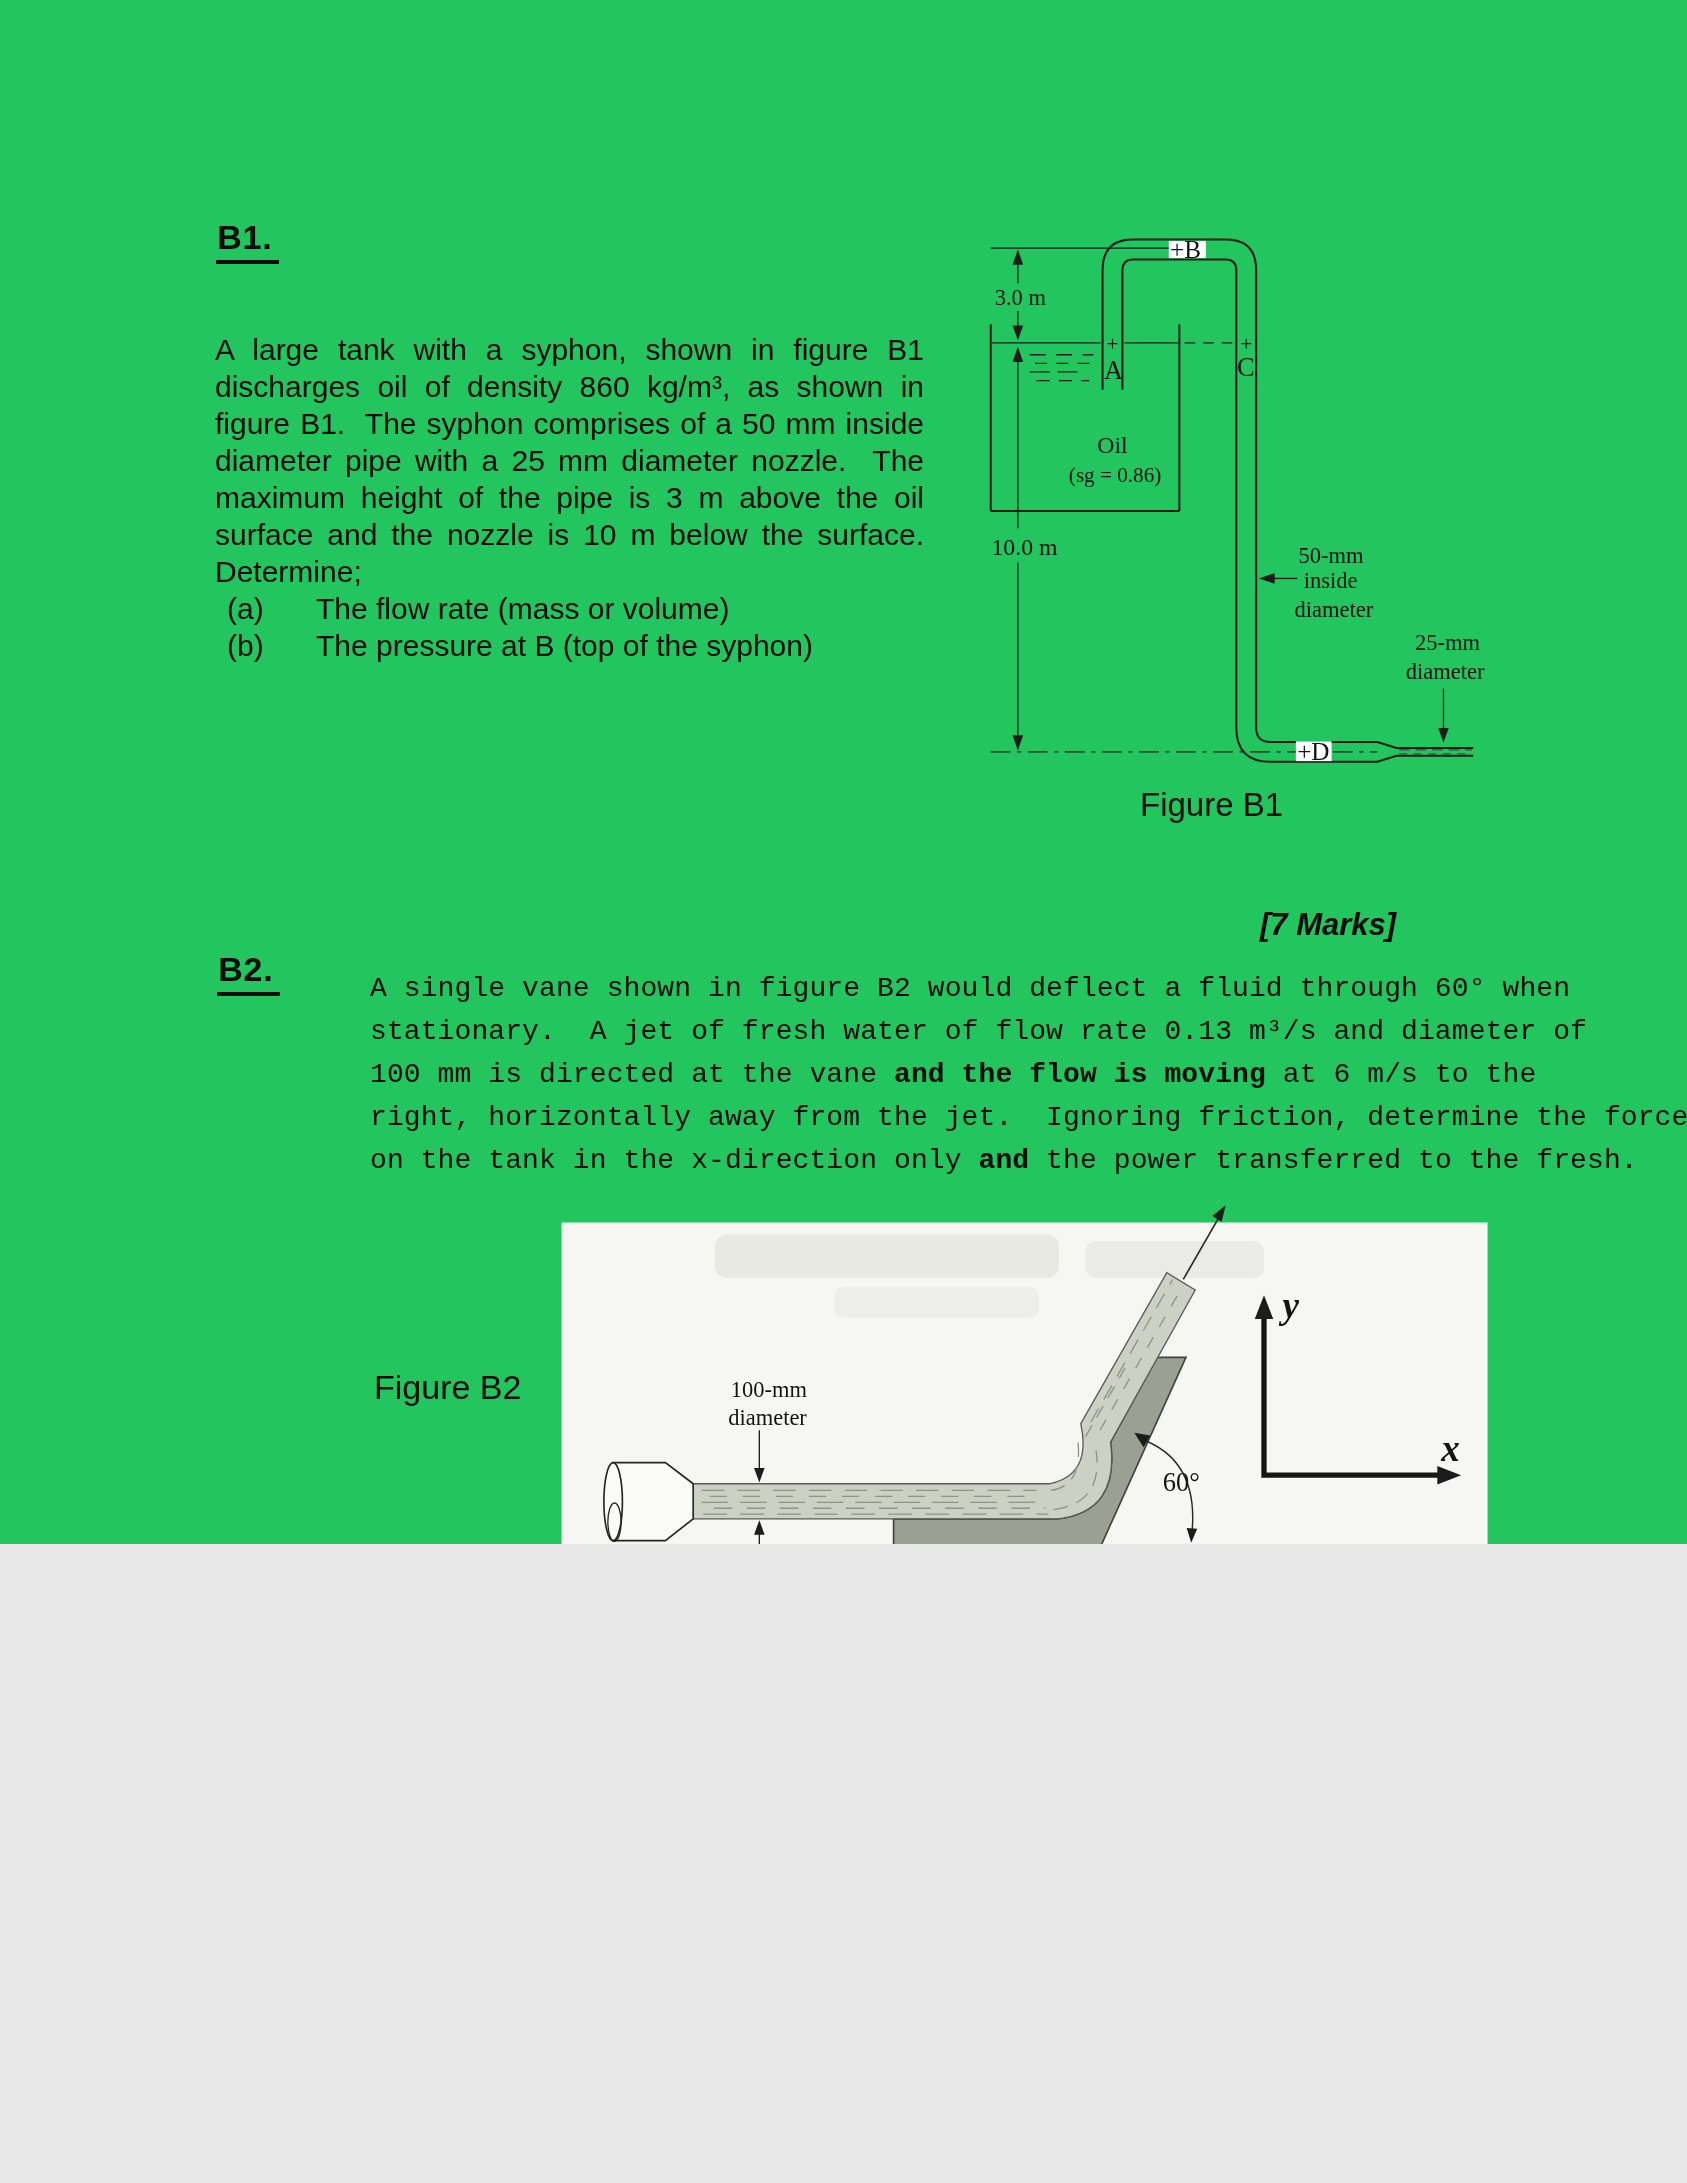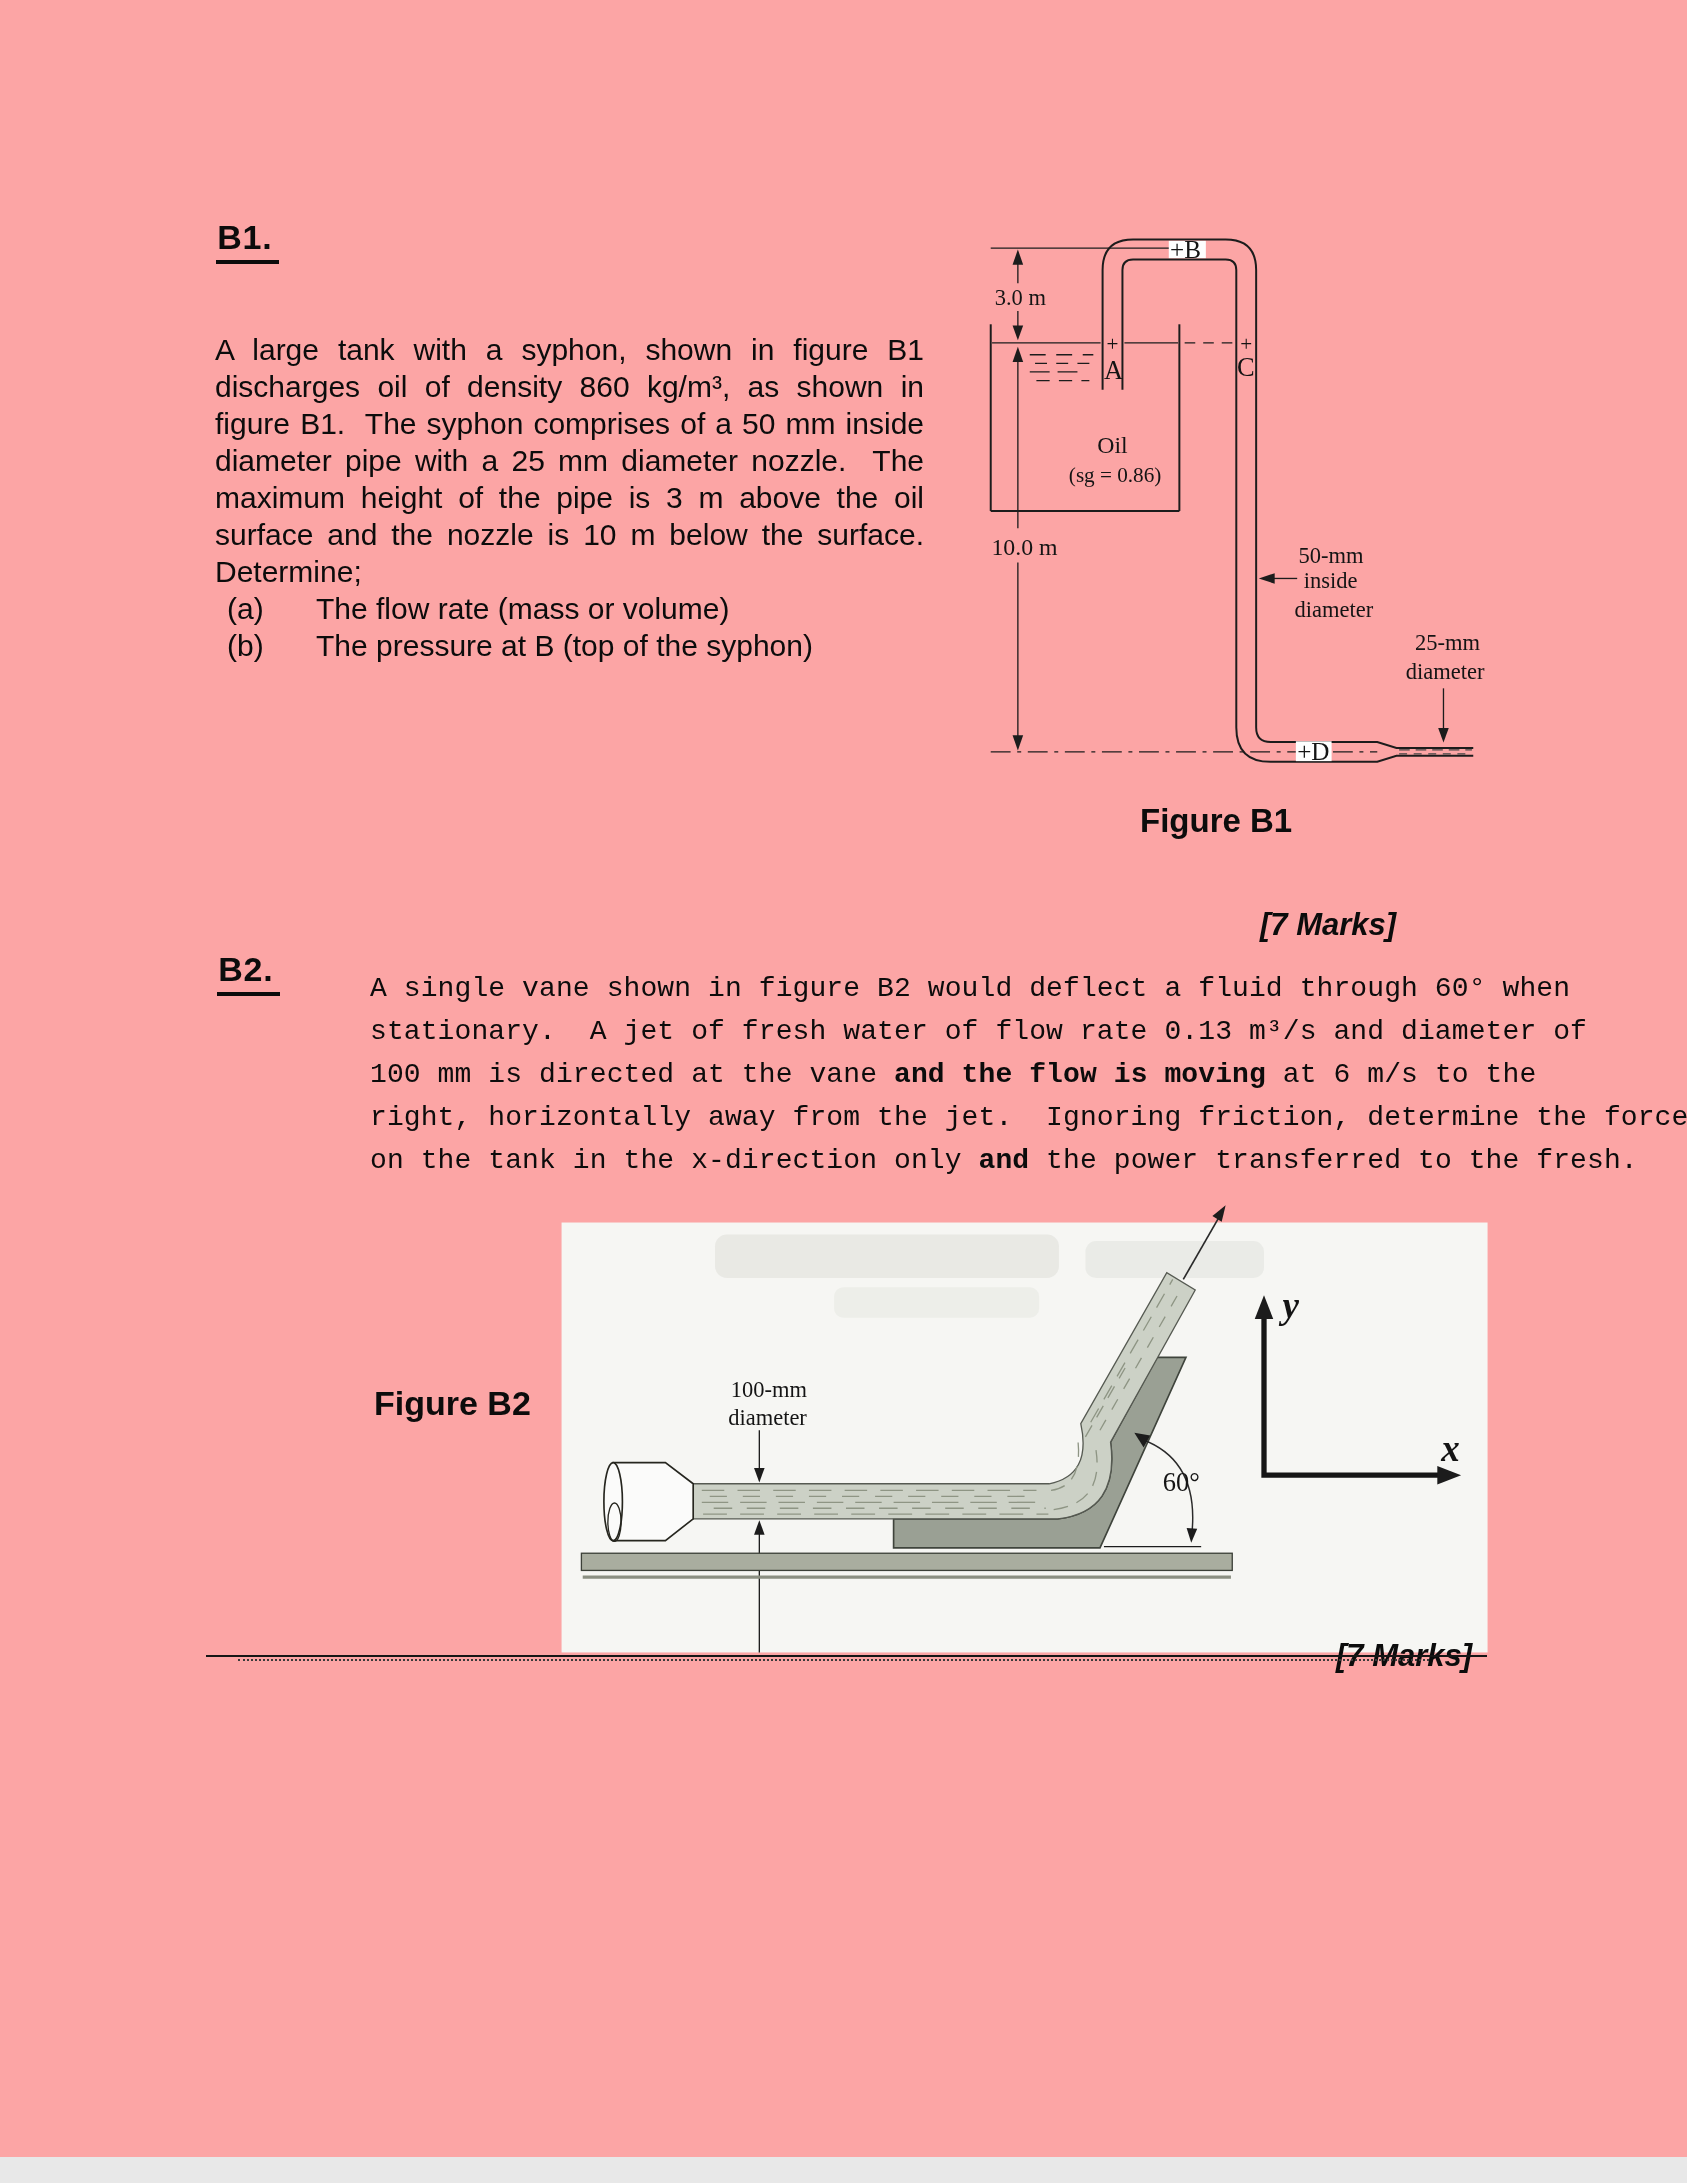--- a/index.html
+++ b/index.html
@@ -1,36 +1,36 @@
 <!DOCTYPE html>
 <html style="font-size:10.6px"><head>
 <meta charset="utf-8">
 <style>
   html,body{margin:0;padding:0;background:#e8e8e8;}
-  #page{position:relative;width:1687px;height:2157px;background:#fca5a5;overflow:hidden;
+  #page{position:relative;width:1687px;height:1544px;background:#22c55e;overflow:hidden;
         font-family:"Liberation Sans",sans-serif;color:#0c0c0c;}
   .abs{position:absolute;}
   
   .qhead{font-size:34px;font-weight:bold;display:inline-block;
          border-bottom:4.6px solid #0c0c0c;padding:0 6.6px 2.6px 1.3px;letter-spacing:0.7px;}
   
   .b1para{width:709px;}
   .jline{font-size:30px;line-height:37px;white-space:nowrap;
          text-align:justify;text-align-last:justify;}
   .pline{font-size:30px;line-height:37px;white-space:nowrap;}
   .itemrow{position:relative;font-size:30px;line-height:37px;white-space:nowrap;}
   .itemrow .ilabel{position:absolute;left:12px;}
   .itemrow .itext{position:absolute;left:101px;}
   
   .b2para{width:967px;}
   .j2line{font-size:28px;line-height:43px;white-space:nowrap;letter-spacing:0.1px;
           text-align:justify;text-align-last:justify;font-family:Liberation Mono, monospace;}
   .bseg{font-weight:bold;}
   
-  .figcap{font-size:33px;font-weight:bold;margin-top:16px;}
+  .figcap{font-size:33px;font-weight:normal;}
   .marks{font-size:31px;font-weight:bold;font-style:italic;white-space:nowrap;margin-top:22px;}
   
   .sep{height:0;border-top:2px solid #161616;}
   .sepdots{height:0;border-top:2px dotted #3a3a3a;}
   
   text{fill:#141414;}
   .ser34{font-family:"Liberation Serif",serif;font-size:34px;}
   .ser36{font-family:"Liberation Serif",serif;font-size:36px;}
   .ser32{font-family:"Liberation Serif",serif;font-size:32px;}
   .ser38{font-family:"Liberation Serif",serif;font-size:38px;}

